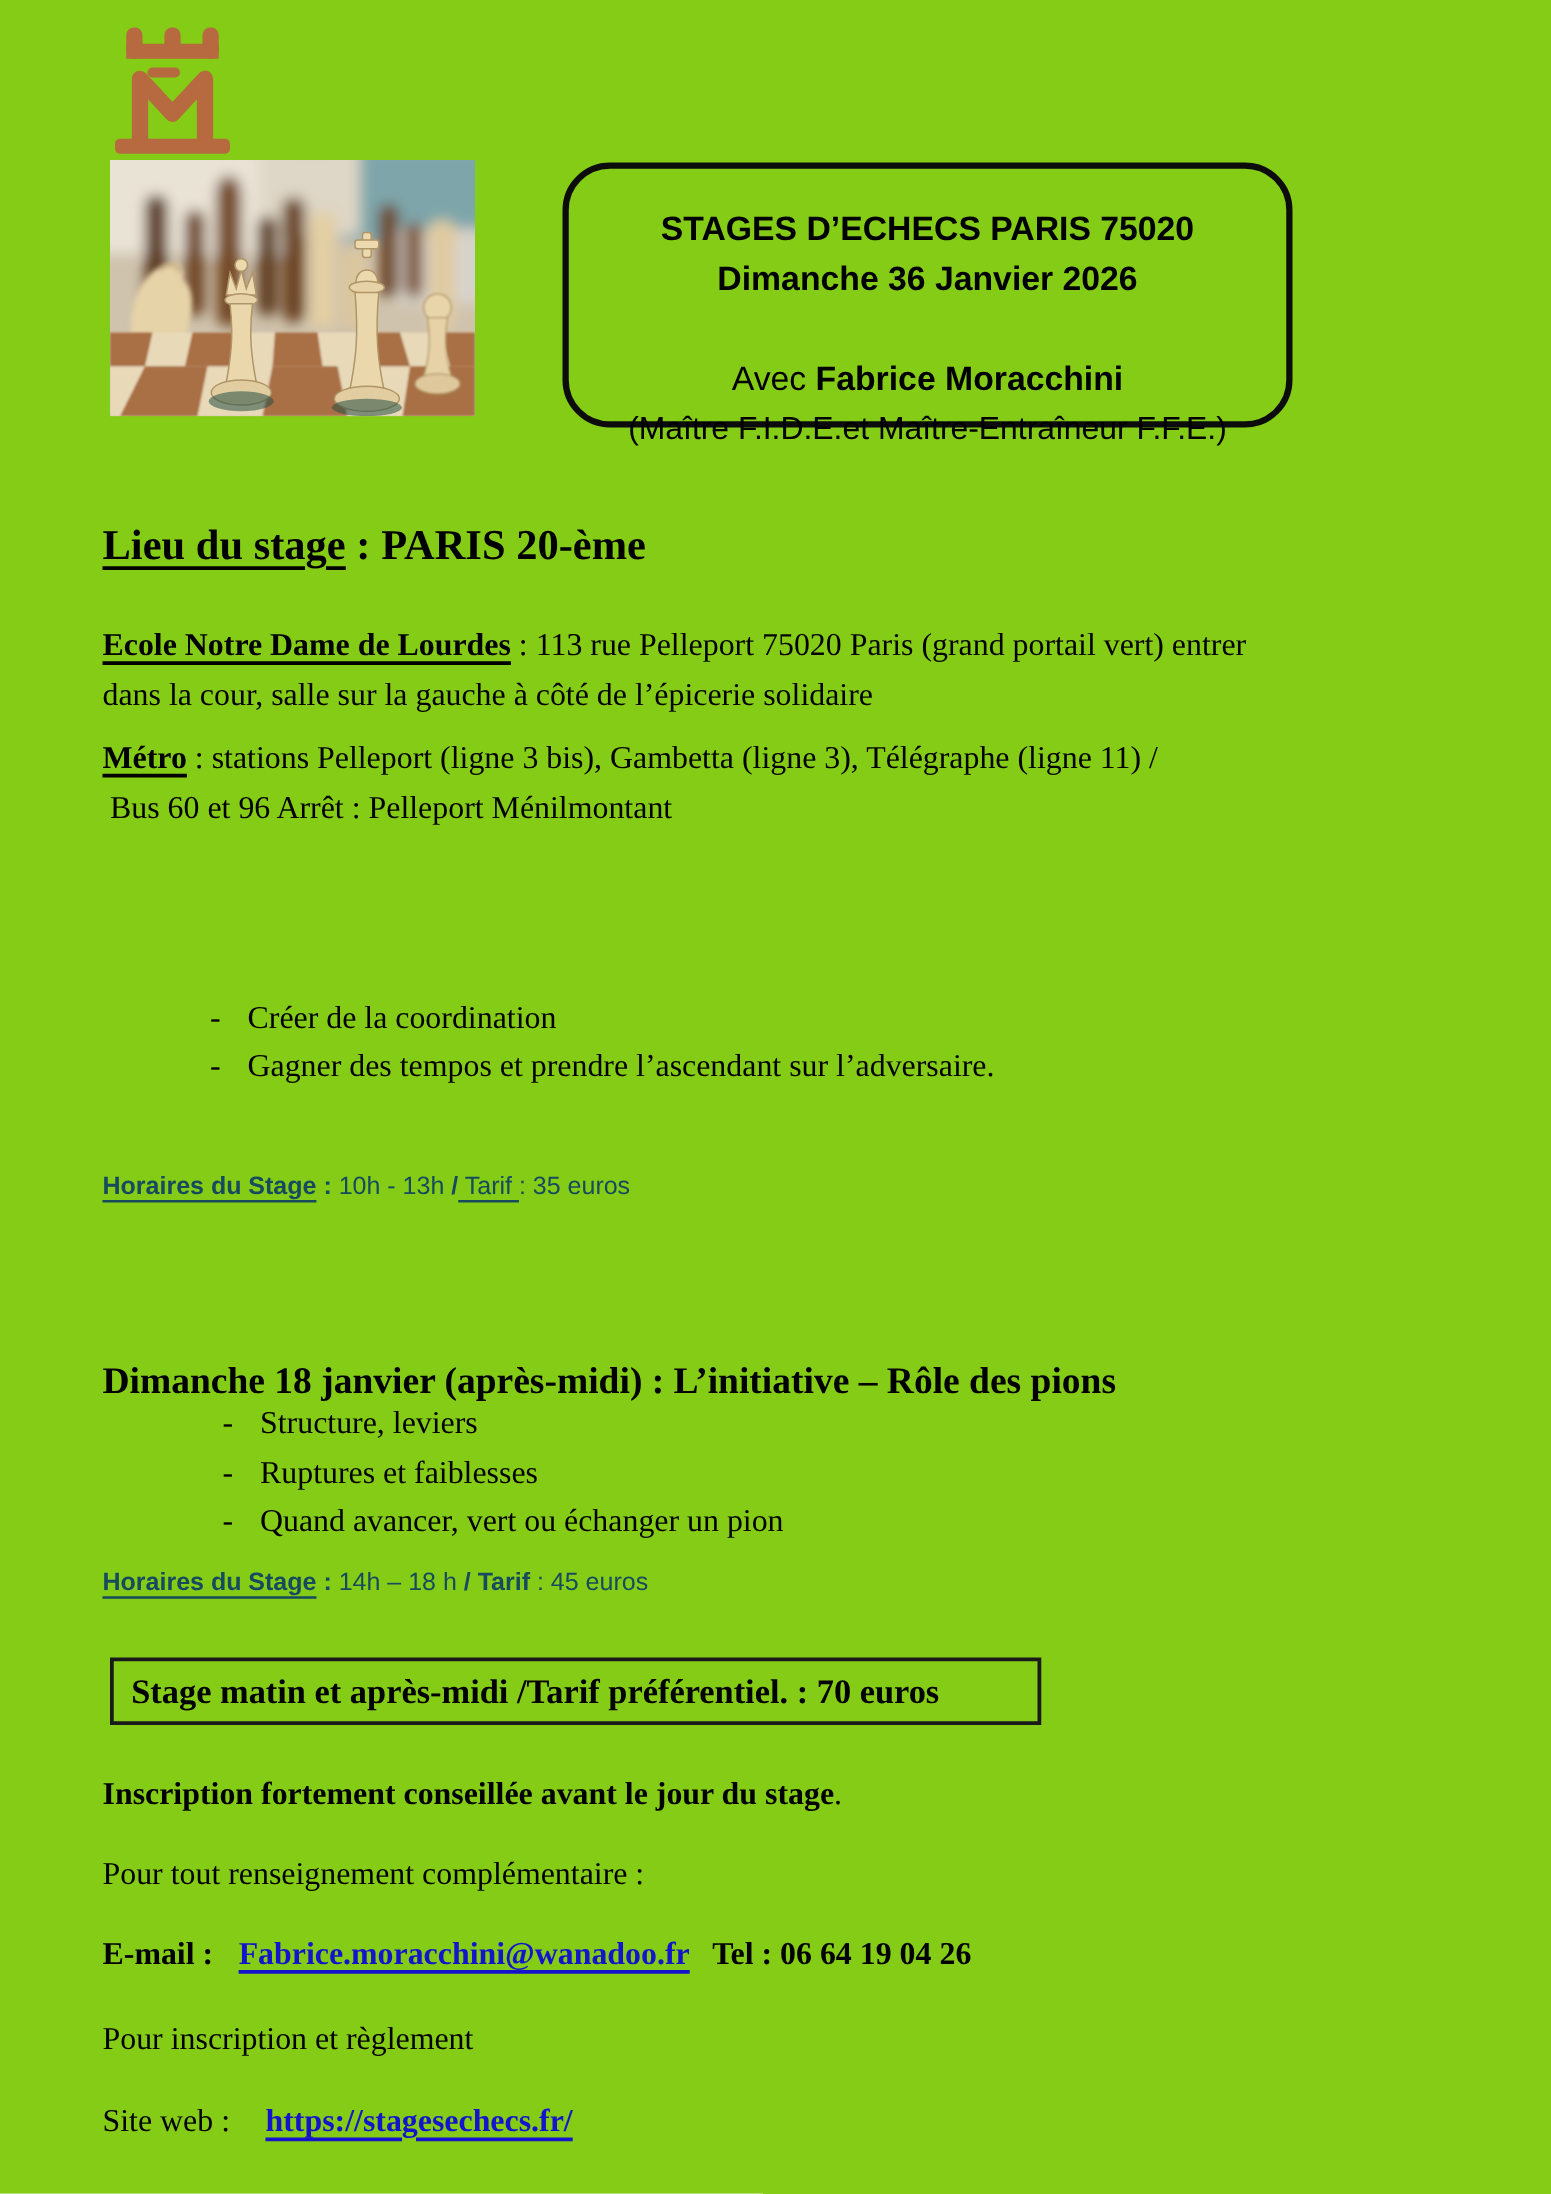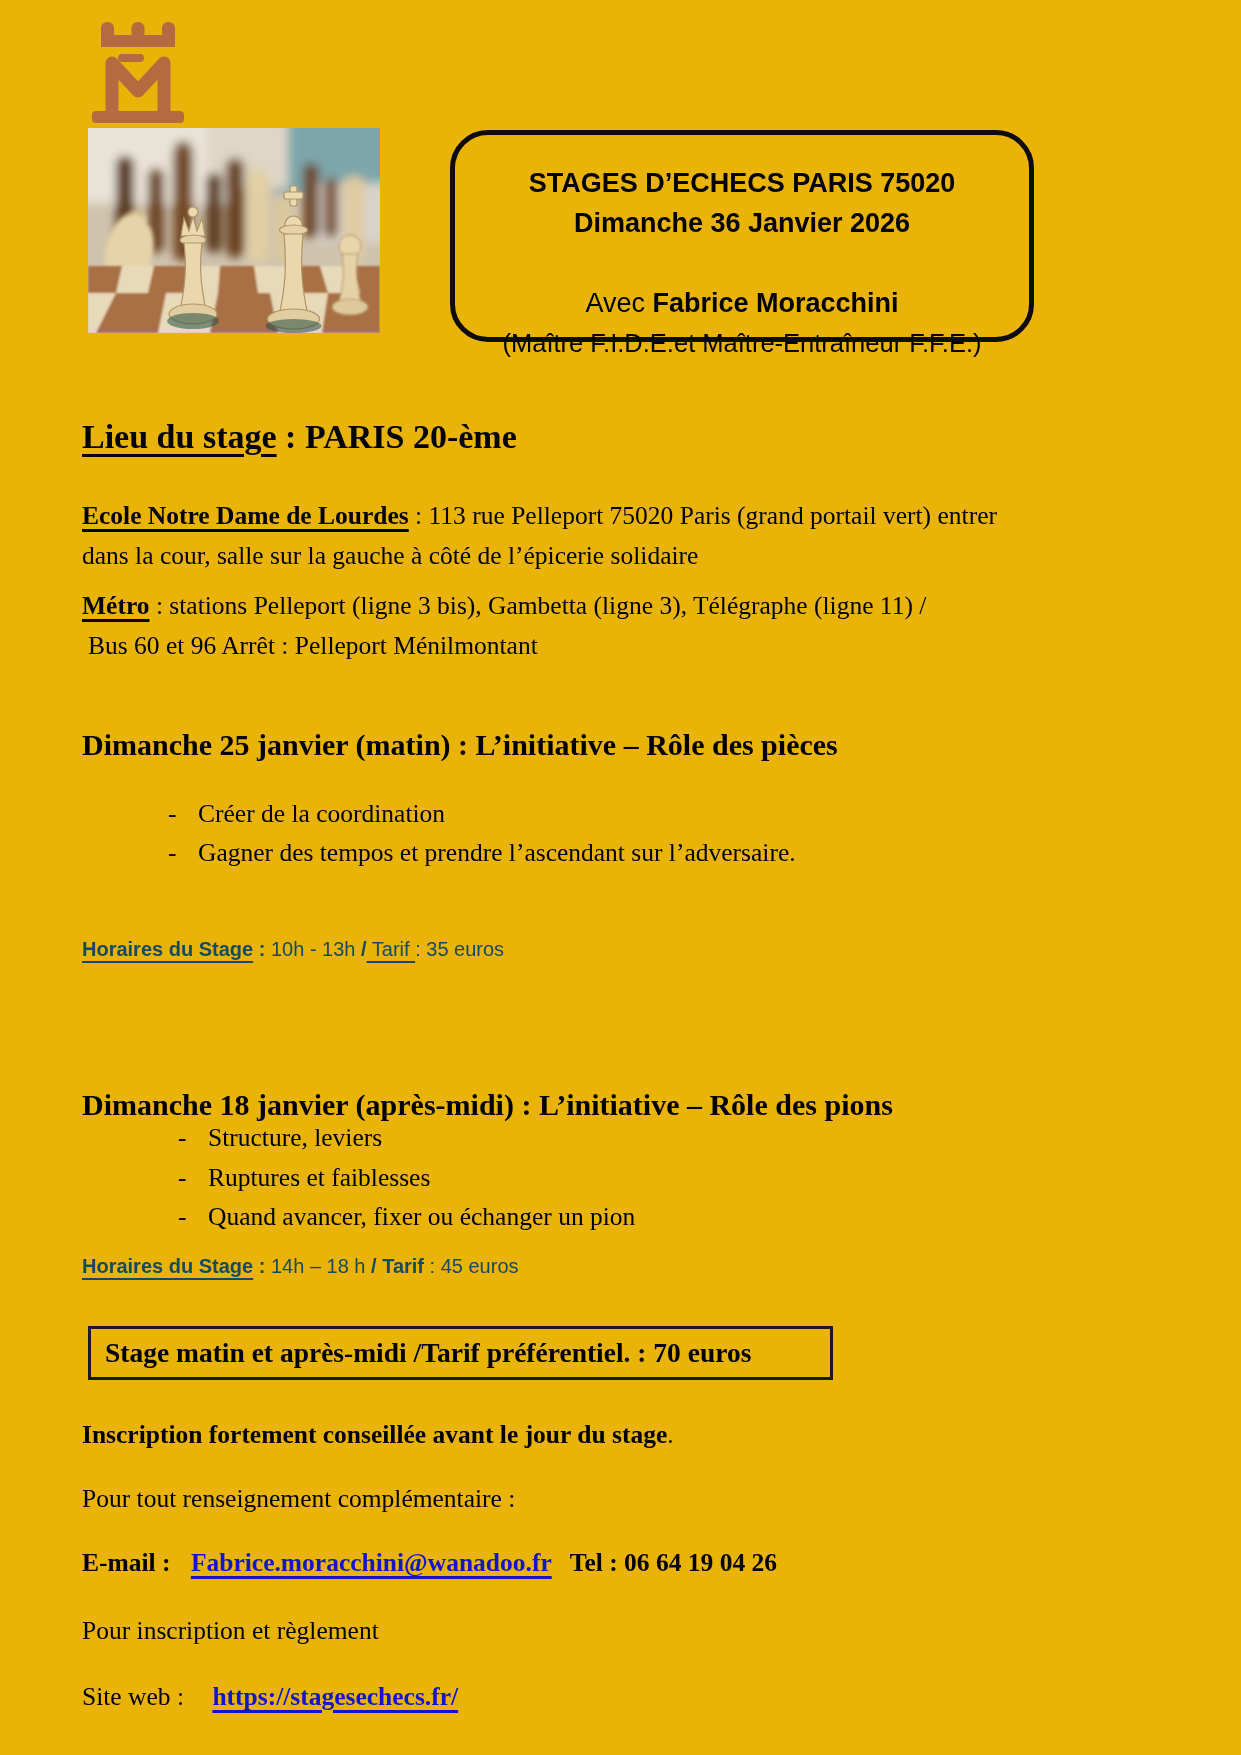--- a/index.html
+++ b/index.html
@@ -1,19 +1,19 @@
 <!DOCTYPE html>
 <html lang="fr"><head>
 <meta charset="utf-8">
 <style>
   html,body{margin:0;padding:0;background:#ffffff;}
   .page{
     position:relative;
     width:1241px;height:1755px;
-    background:#eab308;
+    background:#84cc16;
     font-family:"Liberation Serif", serif;
     color:#000;
     overflow:hidden;
   }
   .abs{position:absolute;}
 
   
   .logo{left:88px;top:20px;width:100px;height:104px;}
 
   
@@ -196,32 +196,31 @@
 
   <div class="abs lieu"><span class="u">Lieu du stage</span><span> : PARIS 20-ème</span></div>
 
   <div class="abs para school"><span class="lbl">Ecole Notre Dame de Lourdes</span><span> : 113 rue Pelleport 75020 Paris (grand portail vert) entrer dans la cour, salle sur la gauche à côté de l’épicerie solidaire</span></div>
 
   <div class="abs para metro">
     <span class="lbl">Métro</span><span> : stations Pelleport (ligne 3 bis), Gambetta (ligne 3), Télégraphe (ligne 11) /</span><br>
     <span class="l2">Bus 60 et 96 Arrêt : Pelleport Ménilmontant</span>
   </div>
 
-  <div class="abs session-h morning">Dimanche 25 janvier (matin) : L’initiative – Rôle des pièces</div>
   <ul class="abs bullets b1">
     <li><span class="dash">-</span><span>Créer de la coordination</span></li>
     <li><span class="dash">-</span><span>Gagner des tempos et prendre l’ascendant sur l’adversaire.</span></li>
   </ul>
   <div class="abs horaires h1"><span class="lbl">Horaires du Stage</span><span class="b"> : </span><span>10h - 13h </span><span class="b">/</span><span class="u"> Tarif </span><span>: </span><span>35 euros</span></div>
 
   <div class="abs session-h afternoon">Dimanche 18 janvier (après-midi) : L’initiative – Rôle des pions</div>
   <ul class="abs bullets b2">
     <li><span class="dash">-</span><span>Structure, leviers</span></li>
     <li><span class="dash">-</span><span>Ruptures et faiblesses</span></li>
-    <li><span class="dash">-</span><span>Quand avancer, fixer ou échanger un pion</span></li>
+    <li><span class="dash">-</span><span>Quand avancer, vert ou échanger un pion</span></li>
   </ul>
   <div class="abs horaires h2"><span class="lbl">Horaires du Stage</span><span class="b"> : </span><span>14h – 18 h </span><span class="b">/ Tarif</span><span> : </span><span>45 euros</span></div>
 
   <div class="abs tarif-box">
       <span>Stage matin et après-midi /Tarif préférentiel. : 70 euros</span>
     </div>
 
   <div class="abs line inscription"><span>Inscription fortement conseillée avant le jour du stage</span><span class="tail">.</span></div>
 
   <div class="abs line renseignement">Pour tout renseignement complémentaire :</div>

